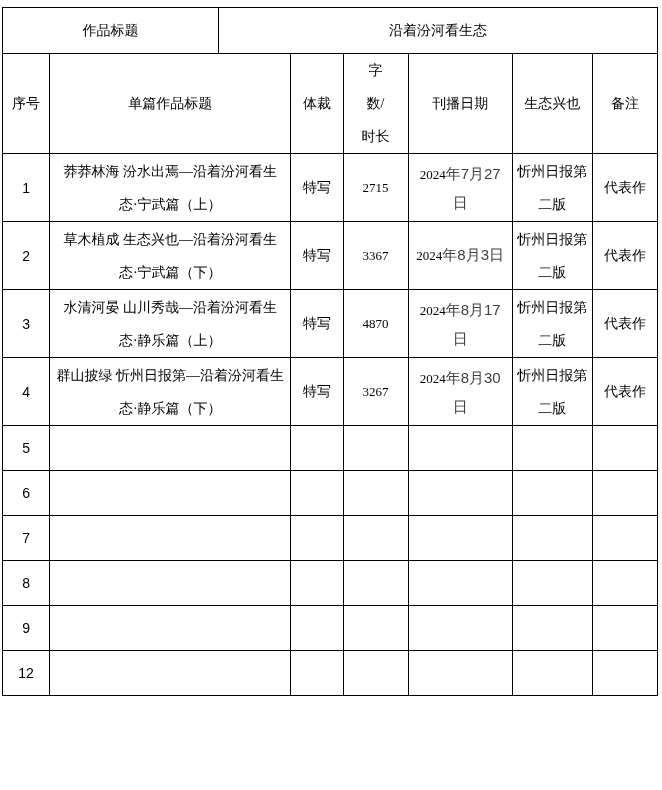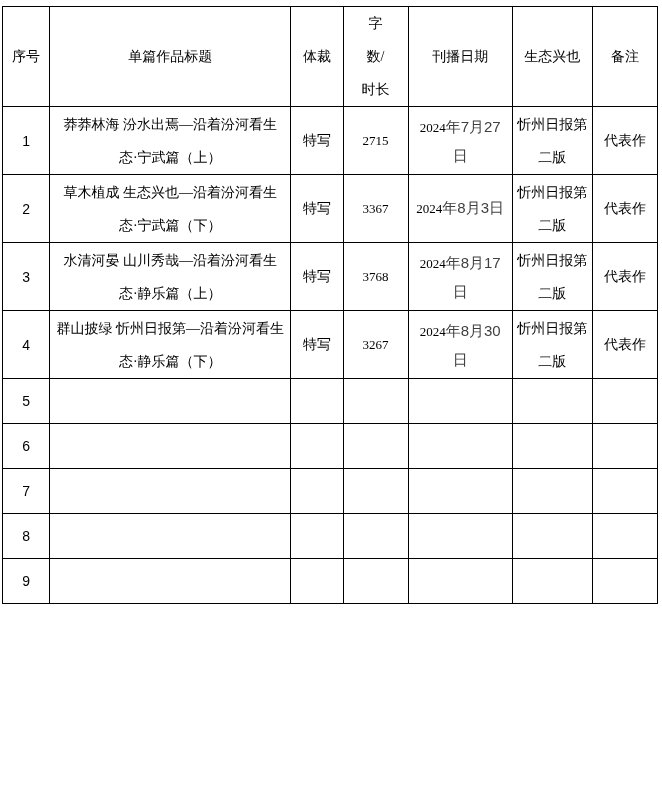--- a/index.html
+++ b/index.html
@@ -26,20 +26,32 @@
   .date-cell{line-height:30px;padding:0 3px;}
   .dy{font-family:"Liberation Serif","DejaVu Serif",serif;font-size:13px;color:#000;}
   .dr{font-family:"Liberation Sans","DejaVu Sans",sans-serif;font-size:15px;color:#3f3f3f;}
   .dtail{display:block;line-height:26px;}
 </style>
 </head>
 <body>
 
 <div class="sheet">
 
+  <table class="t1">
+    <colgroup>
+        <col style="width:216px">
+        <col>
+      </colgroup>
+    <tbody>
+        <tr class="top-row">
+      <td>作品标题</td>
+      <td>沿着汾河看生态</td>
+    </tr>
+  </tbody>
+    </table>
 
   <table class="t2">
     <colgroup>
       <col style="width:47px">
         <col style="width:241px">
         <col style="width:52px">
       <col style="width:65px">
         <col style="width:104px">
         <col style="width:80px">
         <col style="width:65px">
@@ -98,21 +110,21 @@
       <td>代表作</td>
     </tr>
 
     <tr class="data-row">
       <td class="seq">3</td>
       <td class="title-cell">
         <div>水清河晏 山川秀哉—沿着汾河看生</div>
         <div>态·静乐篇（上）</div>
       </td>
       <td>特写</td>
-      <td class="count-cell">3768</td>
+      <td class="count-cell">4870</td>
       <td class="date-cell">
         <span class="dy">2024</span><span class="dr">年8月17</span>
         <span class="dr dtail">日</span>
       </td>
       <td class="page-cell">
         <div>忻州日报第</div>
         <div>二版</div>
       </td>
       <td>代表作</td>
     </tr>
@@ -181,16 +193,25 @@
       <td></td>
       <td></td>
       <td></td>
       <td></td>
       <td></td>
       <td></td>
     </tr>
 
 
 
+    <tr class="empty-row">
+      <td class="seq">12</td>
+      <td></td>
+      <td></td>
+      <td></td>
+      <td></td>
+      <td></td>
+      <td></td>
+    </tr>
 
   </tbody>
     </table>
 </div>
 
 </body></html>

